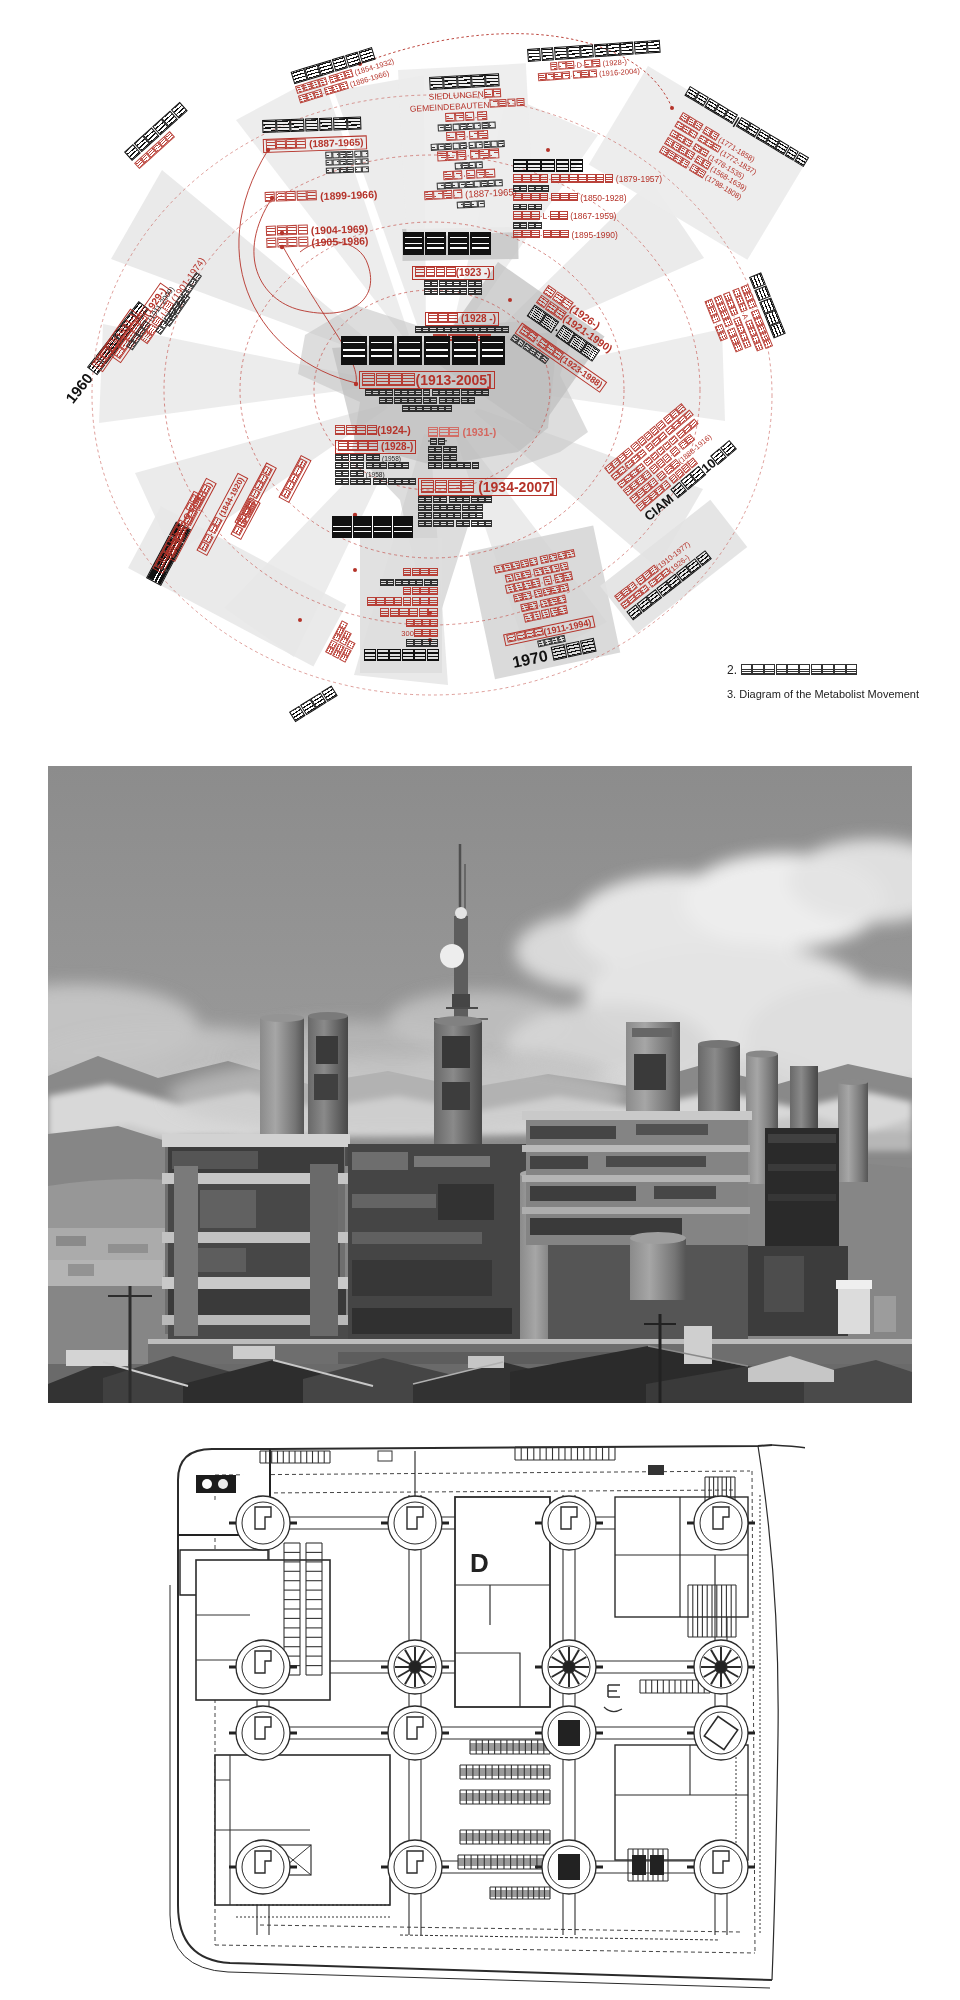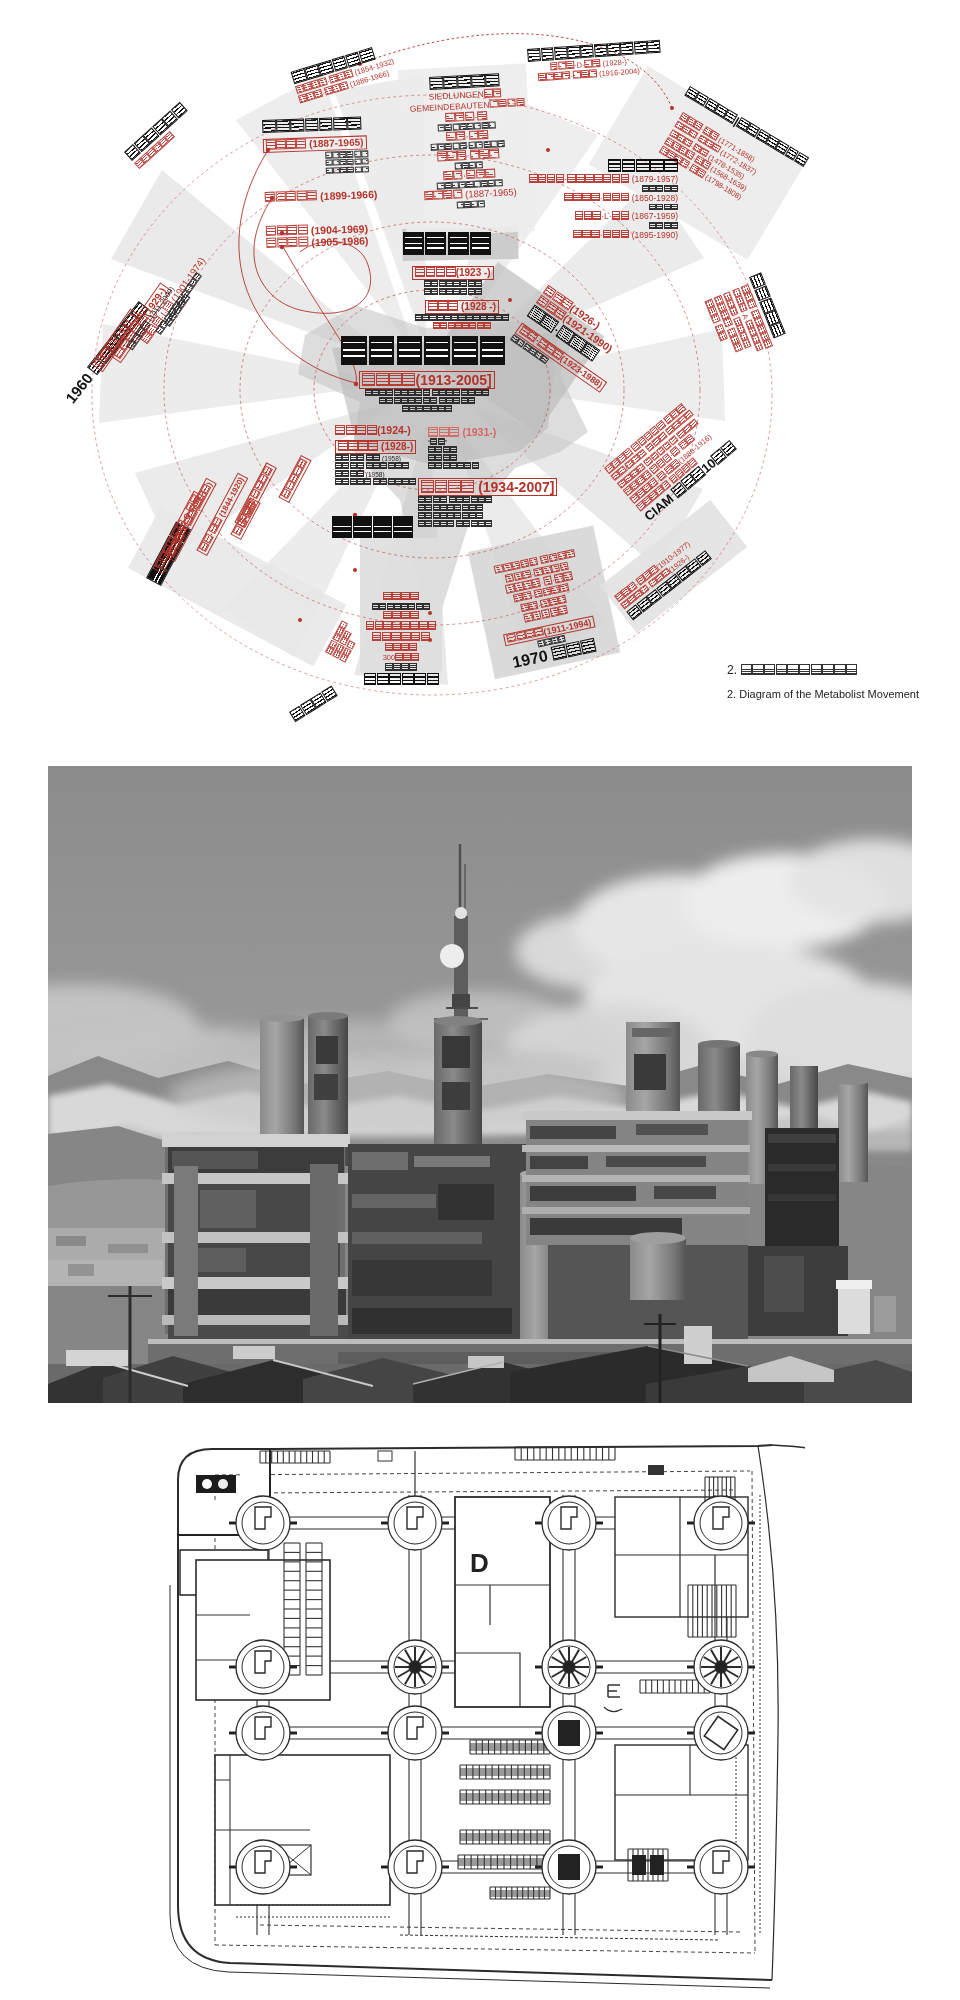--- a/index.html
+++ b/index.html
@@ -161,21 +161,21 @@
       <div class="b6r"><i></i><i></i><i></i><i></i><i></i><i></i></div>
       <div class="b6r"><i></i><i></i><i></i><i></i><i></i><i></i></div>
       <div class="b6r"><i></i><i></i><i></i><i></i><i></i><i></i></div>
       <div class="gap14"></div>
       <div class="r10"><i></i><i></i><i></i><i></i><i></i> (1899-1966)</div>
       <div class="gap22"></div>
       <div class="r10"><i></i><i></i><i></i><i></i> (1904-1969)</div>
       <div class="r10"><i></i><i></i><i></i><i></i> (1905-1986)</div>
     </div>
 
-<div class="tb" style="left:513px;top:157px;width:165px;text-align:right;">
+<div class="tb" style="left:513px;top:157px;width:165px;text-align:left;">
       <div class="h15"><i></i><i></i><i></i><i></i><i></i></div>
       <div class="r8"><i></i><i></i><i></i><i></i>·<i></i><i></i><i></i><i></i><i></i><i></i><i></i> (1879-1957)</div>
       <div class="b6"><i></i><i></i><i></i><i></i><i></i></div>
       <div class="r8"><i></i><i></i><i></i><i></i>·<i></i><i></i><i></i> (1850-1928)</div>
       <div class="b6"><i></i><i></i><i></i><i></i></div>
       <div class="r8"><i></i><i></i><i></i>·L·<i></i><i></i> (1867-1959)</div>
       <div class="b6"><i></i><i></i><i></i><i></i></div>
       <div class="r8"><i></i><i></i><i></i>·<i></i><i></i><i></i> (1895-1990)</div>
     </div>
 
@@ -255,21 +255,21 @@
 <div class="tb" style="left:289px;top:712px;transform:rotate(-32deg);width:70px;">
       <div class="h13"><i></i><i></i><i></i><i></i></div>
     </div>
 
 <div class="tb" style="left:325px;top:652px;transform:rotate(-62deg);width:60px;">
       <div class="r6"><i></i><i></i><i></i><i></i><i></i></div>
       <div class="r6"><i></i><i></i><i></i><i></i></div>
       <div class="r6"><i></i><i></i><i></i></div>
     </div>
 
-<div class="tb" style="left:364px;top:592px;width:74px;text-align:center;">
+<div class="tb" style="left:364px;top:568px;width:74px;text-align:right;">
       <div class="r8"><i></i><i></i><i></i><i></i></div>
       <div class="b6"><i></i><i></i><i></i><i></i><i></i><i></i><i></i><i></i></div>
       <div class="r8"><i></i><i></i><i></i><i></i></div>
       <div class="r8"><i></i><i></i><i></i><i></i><i></i><i></i><i></i><i></i></div>
       <div class="r9"><i></i><i></i><i></i><i></i><i></i><i></i></div>
       <div class="r7"><i></i><i></i><i></i><i></i></div>
       <div class="r7">300<i></i><i></i><i></i></div>
       <div class="b7"><i></i><i></i><i></i><i></i></div>
       <div class="h13"><i></i><i></i><i></i><i></i><i></i><i></i></div>
     </div>
@@ -313,21 +313,21 @@
 <div class="tb" style="left:402px;top:232px;width:120px;">
       <div class="h21"><i></i><i></i><i></i><i></i></div>
     </div>
 
 <div class="tb" style="left:403px;top:262px;width:100px;text-align:center;">
       <div><span class="rb10"><i></i><i></i><i></i><i></i>(1923 -)</span></div>
       <div class="b6"><i></i><i></i><i></i><i></i><i></i><i></i><i></i><i></i></div>
       <div class="b6"><i></i><i></i><i></i><i></i><i></i><i></i><i></i><i></i></div>
     </div>
 
-<div class="tb" style="left:412px;top:296px;width:100px;text-align:center;text-decoration:underline;">
+<div class="tb" style="left:412px;top:308px;width:100px;text-align:center;text-decoration:underline;">
       <div><span class="rb10"><i></i><i></i><i></i> (1928 -)</span></div>
       <div class="b6"><i></i><i></i><i></i><i></i><i></i><i></i><i></i><i></i><i></i><i></i><i></i><i></i><i></i></div>
       <div class="r6"><i></i><i></i><i></i><i></i><i></i><i></i><i></i><i></i></div>
     </div>
 
 <div class="tb" style="left:340px;top:336px;width:170px;">
       <div class="h28"><i></i><i></i><i></i><i></i><i></i><i></i></div>
     </div>
 
 <div class="tb" style="left:352px;top:371px;width:150px;text-align:center;">
@@ -363,21 +363,21 @@
     </div>
 
 <div class="tb" style="left:332px;top:516px;width:120px;">
       <div class="h22sp"><i></i><i></i><i></i><i></i></div>
     </div>
 
 <div class="tb" style="left:727px;top:664px;width:200px;">
       <div class="b11">2. <i></i><i></i><i></i><i></i><i></i><i></i><i></i><i></i><i></i><i></i></div>
     </div>
 
-<div class="tb" style="left:727px;top:688px;font-size:11px;color:#222">2. Diagram of the Metabolist Movement</div>
+<div class="tb" style="left:727px;top:688px;font-size:11px;color:#222">3. Diagram of the Metabolist Movement</div>
 
 <svg style="position:absolute;left:48px;top:766px" width="864" height="637" viewBox="0 0 864 637">
 <defs>
 <linearGradient id="sky" x1="0" y1="0" x2="0" y2="1">
  <stop offset="0" stop-color="#8c8c8c"></stop>
           <stop offset="0.5" stop-color="#9a9a9a"></stop>
  <stop offset="1" stop-color="#a2a2a2"></stop>
 </linearGradient>
 <linearGradient id="cyl" x1="0" y1="0" x2="1" y2="0">
  <stop offset="0" stop-color="#8b8b8b"></stop>

